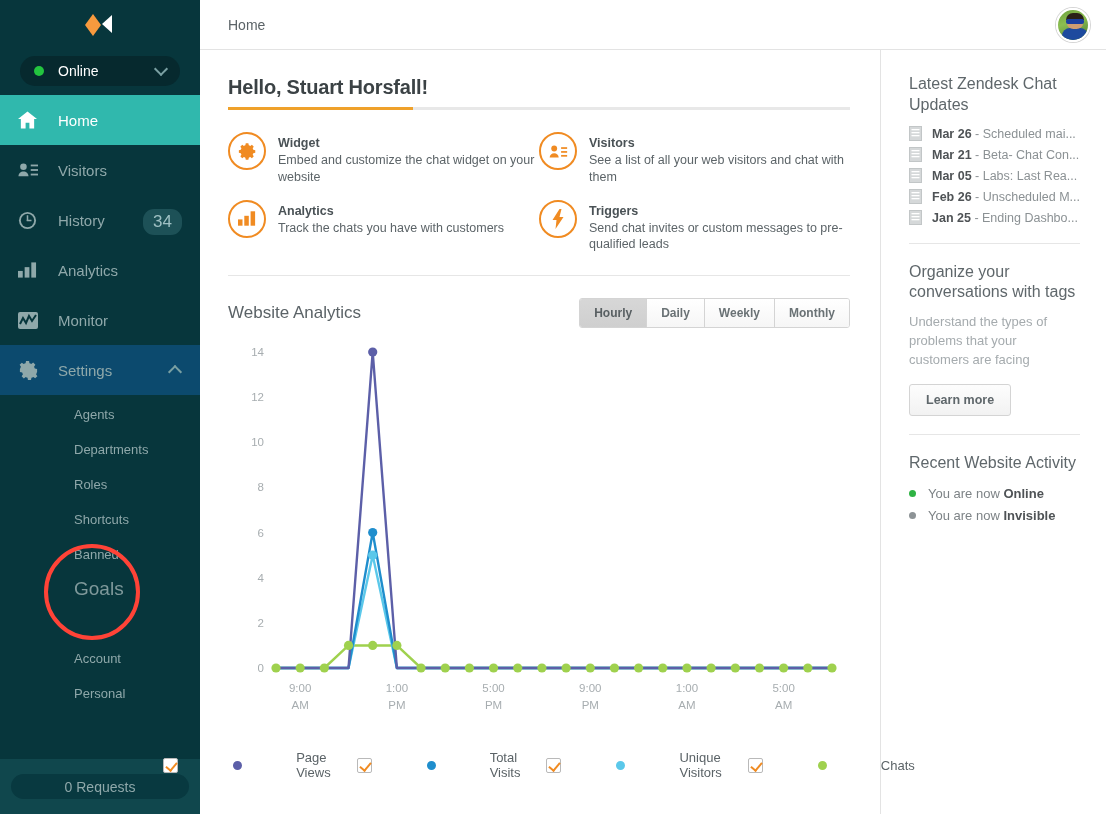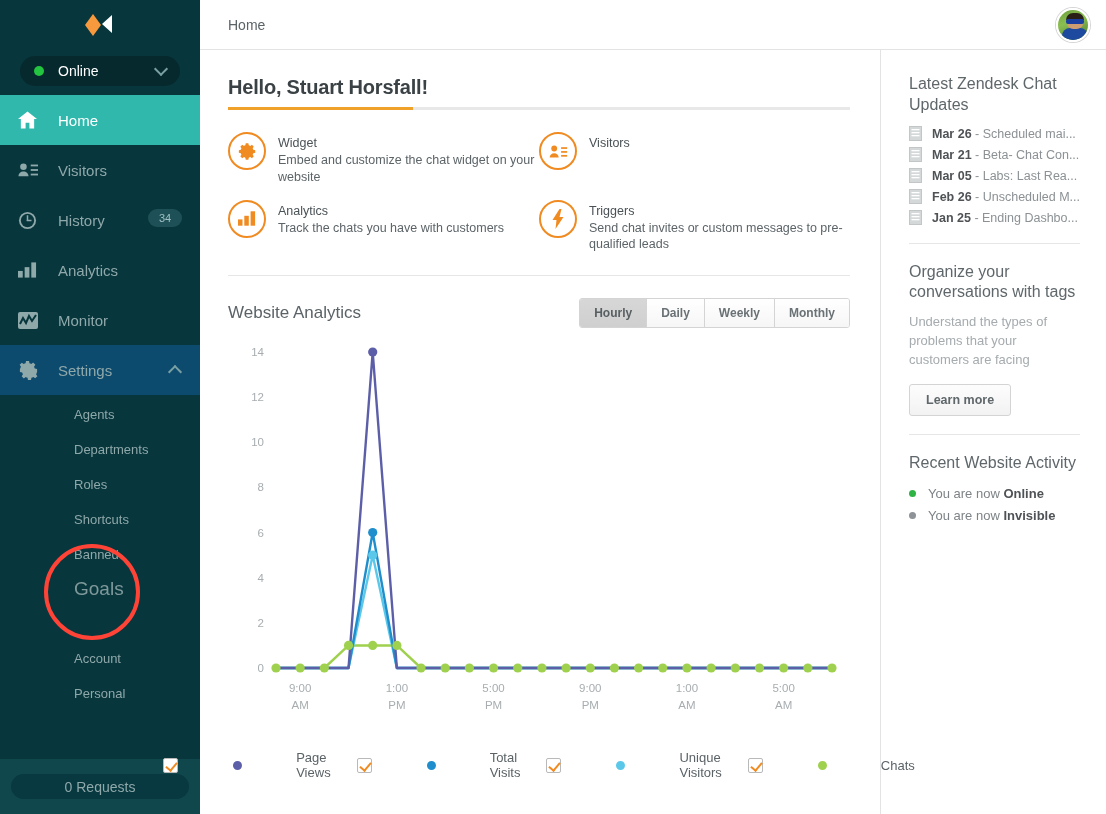--- a/index.html
+++ b/index.html
@@ -61,21 +61,21 @@
   .nav-item {
     height: 50px; display:flex; align-items:center; padding-left: 18px;
     color:#8fa8aa; font-size:15px; cursor:pointer; position:relative;
   }
   .nav-item .ico { width: 26px; flex:0 0 26px; display:flex; align-items:center; justify-content:flex-start; }
   .nav-item .lbl { margin-left: 14px; }
   .nav-item.active { background:#30b8ad; color:#ffffff; }
   .nav-item.open { background:#0c4a6e; }
   .badge {
     position:absolute; right: 18px; top: 14px;
-    background:#1d5157; color:#9fc0c3; font-size:11px;
+    background:#1d5157; color:#9fc0c3; font-size:17px;
     border-radius: 11px; padding: 3px 10px; min-width: 34px; text-align:center;
   }
   .nav-item .chev-right { position:absolute; right: 20px; top:20px; }
 
   .subnav { padding-top: 2px; margin-left: 16px; }
   .sub-item {
     height: 35px; display:flex; align-items:center; padding-left: 58px;
     color:#8fa8aa; font-size:13px; cursor:pointer; position:relative;
   }
   .sub-item.goals { height: 45px; }
@@ -122,21 +122,21 @@
   .hello-rule::before { content:""; position:absolute; left:0; top:0; height:3px; width:185px; background:#efa12a; }
 
   .tiles { display:flex; flex-wrap:wrap; width: 622px; }
   .tile { width: 311px; display:flex; margin-bottom: 14px; }
   .tile-ico {
     width: 38px; height:38px; border-radius:50%; border:2px solid #f08b22;
     flex:0 0 38px; display:flex; align-items:center; justify-content:center; margin-right: 12px;
     color:#f08b22;
   }
   .tile-body { flex:1; padding-top: 1px; min-width:0; }
-  .tile-title { font-size:12.5px; font-weight:normal; color:#4a5256; line-height:1.35; }
+  .tile-title { font-size:12.5px; font-weight:bold; color:#4a5256; line-height:1.35; }
   .tile-desc { font-size:12.5px; color:#5c6468; line-height:1.35; }
 
   .tiles-rule { height:1px; background:#e6e6e6; width: 622px; margin-top: 8px; }
 
   .wa-head { display:flex; align-items:center; margin-top: 22px; width: 622px; }
   .wa-title { font-size:17px; color:#5b6367; flex:1; }
   .seg { display:flex; border:1px solid #d4d4d4; border-radius:3px; overflow:hidden; }
   .seg-btn {
     padding: 7px 14px; font-size:12px; font-weight:bold; color:#6a7275;
     background: linear-gradient(#ffffff,#f6f6f6); cursor:pointer;
@@ -348,20 +348,21 @@
               <svg width="19" height="15" viewBox="0 0 22 16">
                 <circle cx="6" cy="4.5" r="3.4" fill="#f08b22"></circle>
                 <path fill="#f08b22" d="M0.8 15c0-3 2.3-5 5.2-5s5.2 2 5.2 5z"></path>
                 <rect x="14" y="3" width="7" height="2" fill="#f08b22"></rect>
                 <rect x="14" y="7.5" width="7" height="2" fill="#f08b22"></rect>
                 <rect x="14" y="12" width="7" height="2" fill="#f08b22"></rect>
               </svg>
             </span>
             <span class="tile-body">
               <span class="tile-title">Visitors</span>
+              <div class="tile-desc">See a list of all your web visitors and chat with them</div>
             </span>
           </div>
 
           <div class="tile">
             <span class="tile-ico">
               <svg width="18" height="15" viewBox="0 0 20 16">
                 <rect x="0" y="9" width="5" height="7" fill="#f08b22"></rect>
                 <rect x="7" y="5" width="5" height="11" fill="#f08b22"></rect>
                 <rect x="14" y="0" width="5" height="16" fill="#f08b22"></rect>
               </svg>

